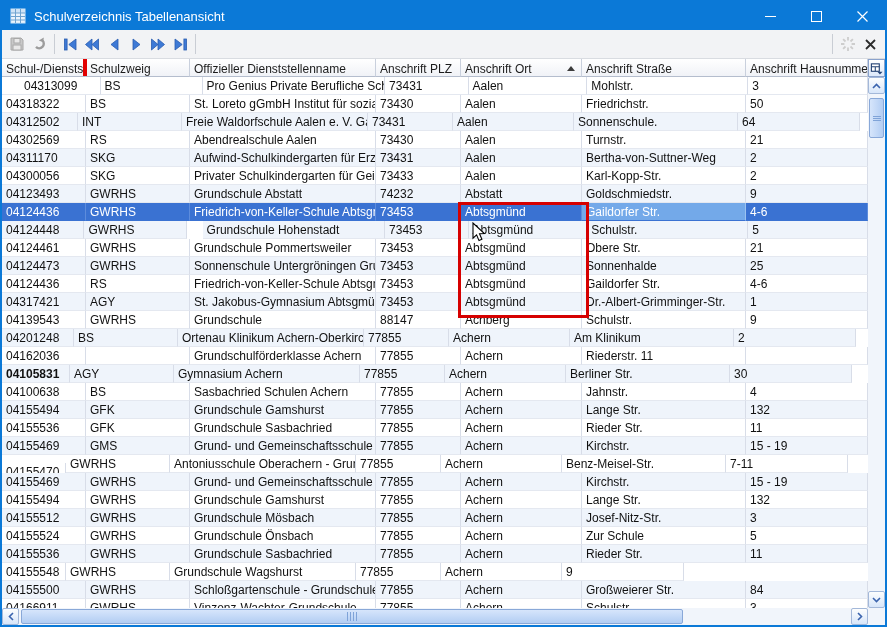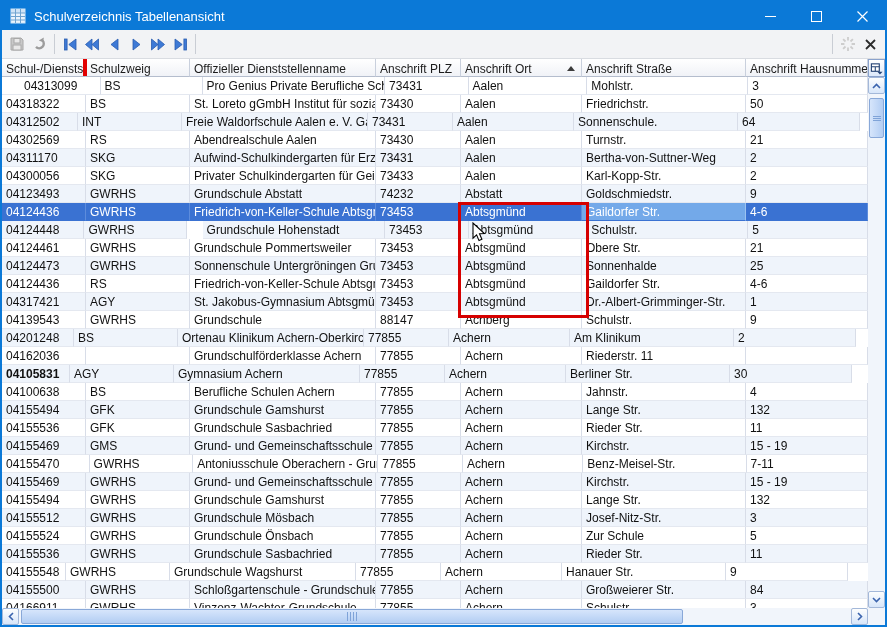--- a/index.html
+++ b/index.html
@@ -355,21 +355,21 @@
             <div class="cell" style="width: 104px;">AGY</div>
             <div class="cell" style="width: 186px;">Gymnasium Achern</div>
             <div class="cell" style="width: 85px;">77855</div>
             <div class="cell" style="width: 121px;">Achern</div>
             <div class="cell" style="width: 164px;">Berliner Str.</div>
             <div class="cell" style="width: 122px;">30</div>
           </div>
           <div class="trow">
             <div class="cell" style="width: 84px;">04100638</div>
             <div class="cell" style="width: 104px;">BS</div>
-            <div class="cell" style="width: 186px;">Berufliche Schulen Achern</div>
+            <div class="cell" style="width: 186px;">Sasbachried Schulen Achern</div>
             <div class="cell" style="width: 85px;">77855</div>
             <div class="cell" style="width: 121px;">Achern</div>
             <div class="cell" style="width: 164px;">Jahnstr.</div>
             <div class="cell" style="width: 122px;">4</div>
           </div>
           <div class="trow alt">
             <div class="cell" style="width: 84px;">04155494</div>
             <div class="cell" style="width: 104px;">GFK</div>
             <div class="cell" style="width: 186px;">Grundschule Gamshurst</div>
             <div class="cell" style="width: 85px;">77855</div>
@@ -389,21 +389,21 @@
           <div class="trow alt">
             <div class="cell" style="width: 84px;">04155469</div>
             <div class="cell" style="width: 104px;">GMS</div>
             <div class="cell" style="width: 186px;">Grund- und Gemeinschaftsschule Ac...</div>
             <div class="cell" style="width: 85px;">77855</div>
             <div class="cell" style="width: 121px;">Achern</div>
             <div class="cell" style="width: 164px;">Kirchstr.</div>
             <div class="cell" style="width: 122px;">15 - 19</div>
           </div>
           <div class="trow">
-            <div class="cell" style="width: 88px;">04155470</div>
+            <div class="cell" style="width: 64px; margin-top: 8px;">04155470</div>
             <div class="cell" style="width: 104px;">GWRHS</div>
             <div class="cell" style="width: 186px;">Antoniusschule Oberachern - Grund-...</div>
             <div class="cell" style="width: 85px;">77855</div>
             <div class="cell" style="width: 121px;">Achern</div>
             <div class="cell" style="width: 164px;">Benz-Meisel-Str.</div>
             <div class="cell" style="width: 122px;">7-11</div>
           </div>
           <div class="trow alt">
             <div class="cell" style="width: 84px;">04155469</div>
             <div class="cell" style="width: 104px;">GWRHS</div>
@@ -448,21 +448,20 @@
             <div class="cell" style="width: 121px;">Achern</div>
             <div class="cell" style="width: 164px;">Rieder Str.</div>
             <div class="cell" style="width: 122px;">11</div>
           </div>
           <div class="trow">
             <div class="cell" style="width: 64px;">04155548</div>
             <div class="cell" style="width: 104px;">GWRHS</div>
             <div class="cell" style="width: 186px;">Grundschule Wagshurst</div>
             <div class="cell" style="width: 85px;">77855</div>
             <div class="cell" style="width: 121px;">Achern</div>
-            <div class="cell" style="width: 164px;">Hanauer Str.</div>
             <div class="cell" style="width: 122px;">9</div>
           </div>
           <div class="trow alt">
             <div class="cell" style="width: 84px;">04155500</div>
             <div class="cell" style="width: 104px;">GWRHS</div>
             <div class="cell" style="width: 186px;">Schloßgartenschule - Grundschule A...</div>
             <div class="cell" style="width: 85px;">77855</div>
             <div class="cell" style="width: 121px;">Achern</div>
             <div class="cell" style="width: 164px;">Großweierer Str.</div>
             <div class="cell" style="width: 122px;">84</div>

